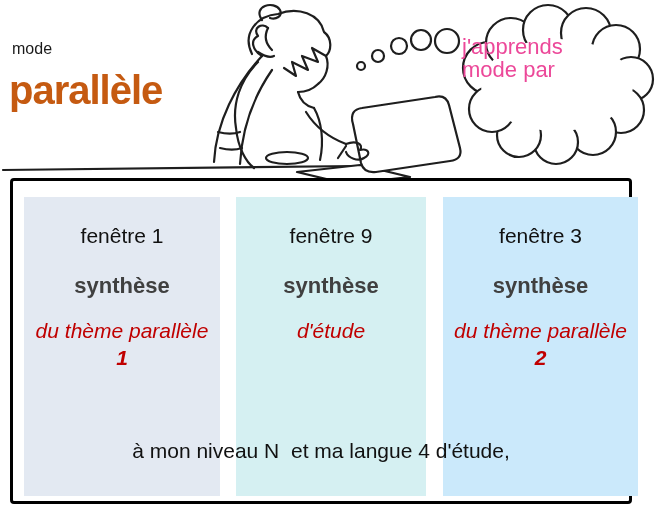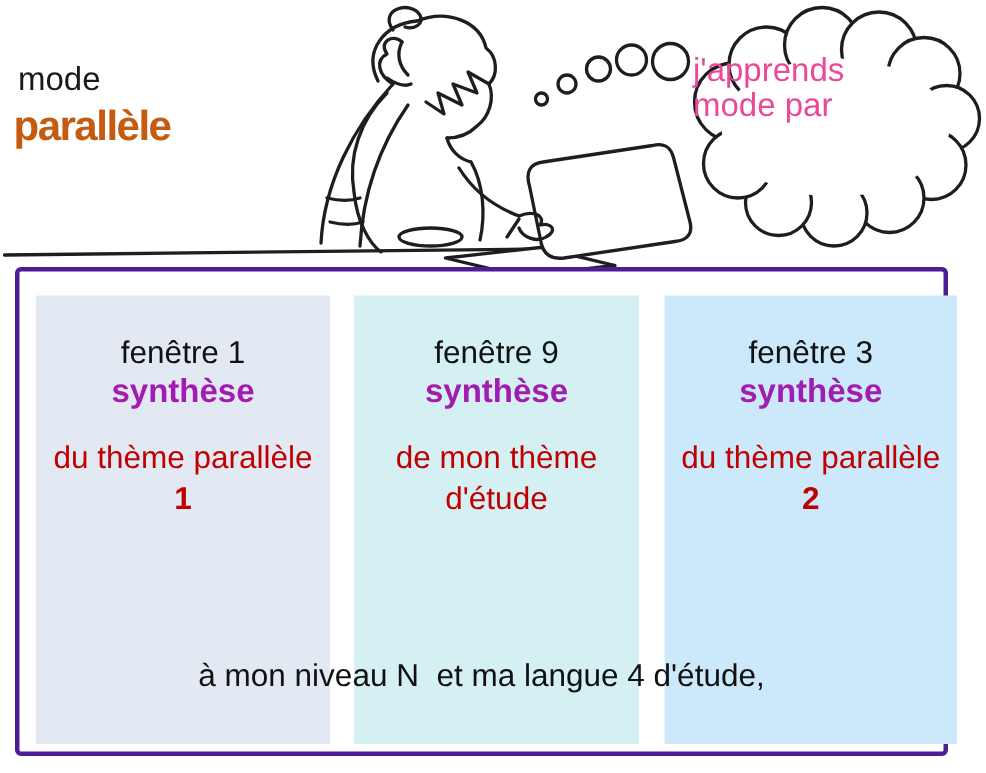--- a/index.html
+++ b/index.html
@@ -4,48 +4,48 @@
 <style>
   html,body{margin:0;padding:0;}
   body{
     width:657px;height:515px;position:relative;overflow:hidden;
     background:#ffffff;
     font-family:"Liberation Sans", sans-serif;
   }
   
   .mode-label{
     position:absolute;left:12px;top:40px;
-    font-size:22px;color:#1a1a1a;
+    font-size:16px;color:#1a1a1a;
   }
   .main-title{
     position:absolute;left:9px;top:68px;
-    font-size:28px;font-weight:700;letter-spacing:-1px;
+    font-size:40px;font-weight:700;letter-spacing:-1px;
     color:#C55A11;
   }
   
   .scene-svg{position:absolute;left:0;top:0;}
   .cloud-text{
     position:absolute;left:462px;top:35px;width:172px;
     text-align:left;font-size:22px;line-height:23px;color:#ec4899;
   }
   
   .board{
     position:absolute;left:10px;top:178px;width:622px;height:326px;
-    box-sizing:border-box;border:3px solid #4c1d95;border-radius:4px;
+    box-sizing:border-box;border:3px solid #000000;border-radius:4px;
     background:#ffffff;
   }
   .panel{
     position:absolute;top:16px;height:299px;text-align:center;
   }
   .panel-1{left:11px;width:196px;background:#E3E9F2;}
   .panel-2{left:223px;width:190px;background:#D5F0F2;}
   .panel-3{left:430px;width:195px;background:#CBE9FB;}
   .win-name{margin-top:27px;font-size:21px;color:#111;}
-  .win-heading{font-size:22px;font-weight:700;color:#a21caf;}
-  .win-detail{margin-top:18px;font-size:21px;line-height:27px;color:#C00000;}
+  .win-heading{margin-top:25px;font-size:22px;font-weight:700;color:#404040;}
+  .win-detail{margin-top:18px;font-size:21px;line-height:27px;color:#C00000;font-style:italic;}
   .panel-1 .detail2,.panel-3 .detail2{font-weight:700;}
   .board-footer{
     position:absolute;left:0;top:210px;width:100%;z-index:5;
     text-align:center;font-size:21px;color:#111;white-space:pre-wrap;
   }
 </style>
 </head>
 <body>
 
 <div class="mode-label">mode</div>
@@ -121,21 +121,20 @@
     <div class="win-detail">
       <div class="detail1">du thème parallèle</div>
       <div class="detail2">1</div>
     </div>
   </div>
 
   <div class="panel panel-2">
     <div class="win-name">fenêtre 9</div>
     <div class="win-heading">synthèse</div>
     <div class="win-detail">
-      <div class="detail1">de mon thème</div>
       <div class="detail2">d'étude</div>
     </div>
   </div>
 
   <div class="panel panel-3">
     <div class="win-name">fenêtre 3</div>
     <div class="win-heading">synthèse</div>
     <div class="win-detail">
       <div class="detail1">du thème parallèle</div>
       <div class="detail2">2</div>

